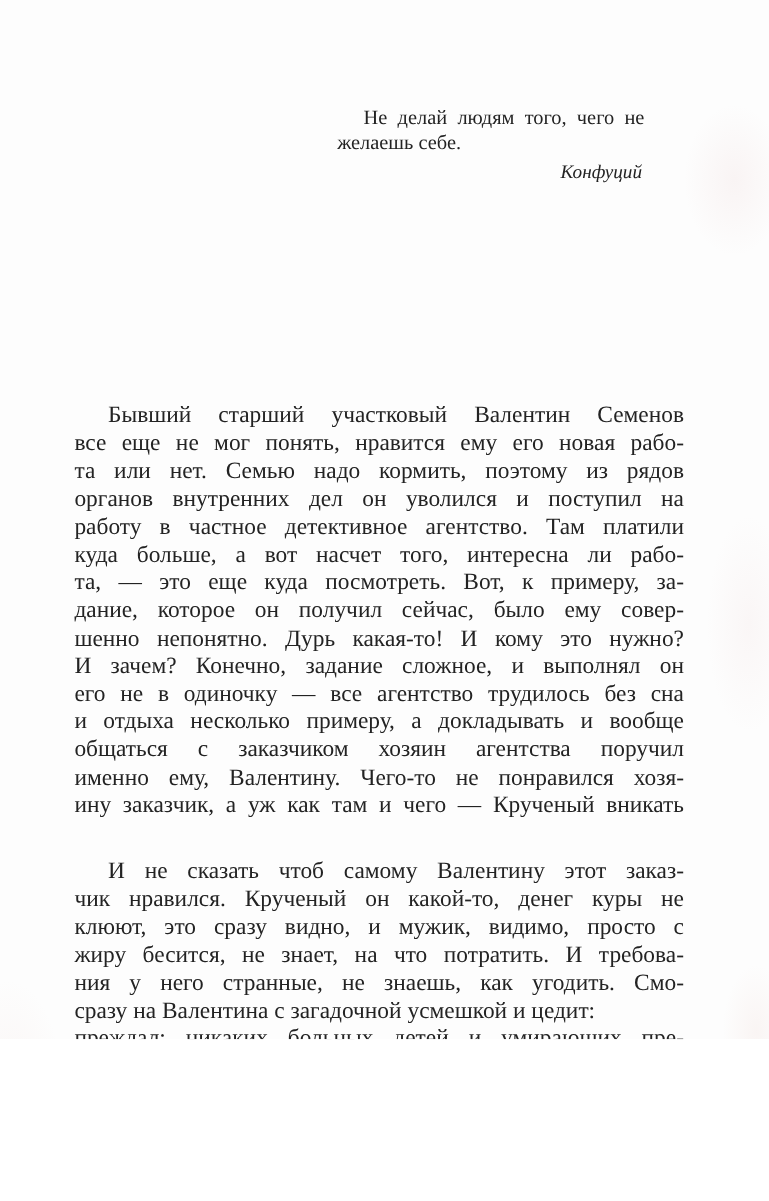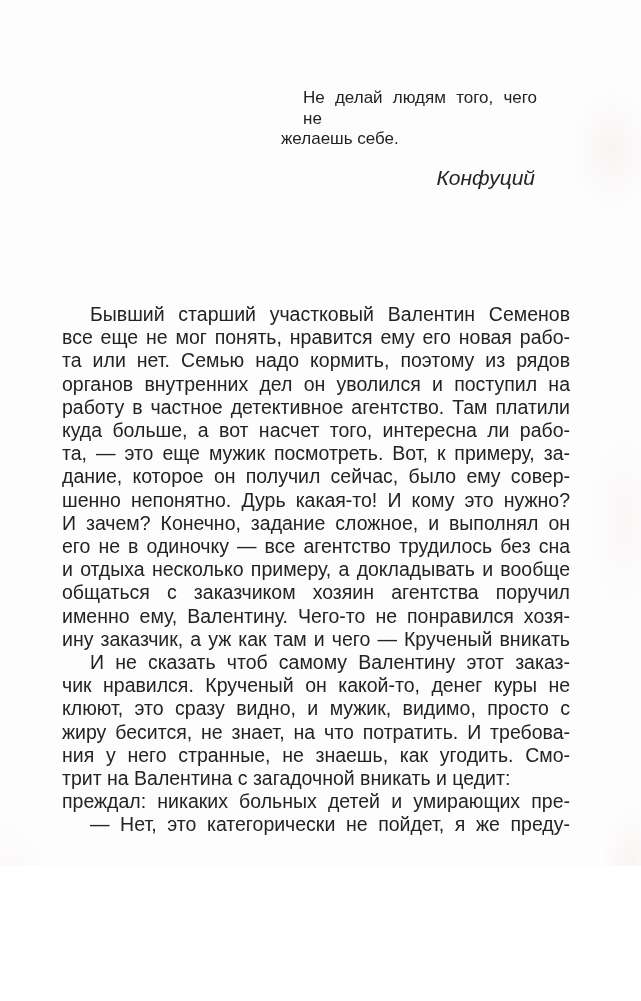--- a/index.html
+++ b/index.html
@@ -5,21 +5,21 @@
   html, body {
     margin: 0;
     padding: 0;
     background: #ffffff;
   }
   .page {
     position: relative;
     width: 641px;
     height: 866px;
     overflow: hidden;
-    font-family: Liberation Sans, sans-serif;
+    font-family: Liberation Serif, serif;
     color: #232323;
     background:
       radial-gradient(60px 90px at 612px 150px, rgba(214,163,163,0.10), transparent 70%),
       radial-gradient(50px 130px at 624px 520px, rgba(214,163,163,0.08), transparent 70%),
       radial-gradient(40px 80px at 630px 860px, rgba(219,170,160,0.10), transparent 70%),
       radial-gradient(70px 170px at 8px 935px, rgba(219,170,160,0.11), transparent 70%),
       linear-gradient(#fdfdfd, #fdfdfd);
   }
 
   
@@ -35,42 +35,43 @@
     text-align: justify;
     text-align-last: justify;
   }
   .ep-line.ep-first {
     padding-left: 22px;
   }
   .ep-line.ep-last {
     text-align-last: left;
   }
   .ep-author {
-    margin-top: 18px;
+    margin-top: 5px;
     padding-right: 2px;
     text-align: right;
     font-style: italic;
-    font-size: 21px;
+    font-size: 16px;
   }
 
   
   .body-text {
     position: absolute;
     left: 62px;
     top: 303px;
     width: 508px;
     font-size: 19.5px;
     line-height: 23.2px;
   }
   .line {
     text-align: justify;
     text-align-last: justify;
   }
   .line.indent {
     padding-left: 28px;
+    margin-top: 32px;
   }
   .line.para-end {
     text-align-last: left;
   }
 
   
   .page-number {
     position: absolute;
     left: 46px;
     top: 877px;
@@ -92,34 +93,34 @@
     <div class="ep-author">Конфуций</div>
   </div>
 
   <div class="body-text" id="body-text">
       <div class="line indent">Бывший старший участковый Валентин Семенов</div>
       <div class="line">все еще не мог понять, нравится ему его новая рабо-</div>
       <div class="line">та или нет. Семью надо кормить, поэтому из рядов</div>
       <div class="line">органов внутренних дел он уволился и поступил на</div>
       <div class="line">работу в частное детективное агентство. Там платили</div>
       <div class="line">куда больше, а вот насчет того, интересна ли рабо-</div>
-      <div class="line">та, — это еще мужик посмотреть. Вот, к примеру, за-</div>
+      <div class="line">та, — это еще куда посмотреть. Вот, к примеру, за-</div>
       <div class="line">дание, которое он получил сейчас, было ему совер-</div>
       <div class="line">шенно непонятно. Дурь какая-то! И кому это нужно?</div>
       <div class="line">И зачем? Конечно, задание сложное, и выполнял он</div>
       <div class="line">его не в одиночку — все агентство трудилось без сна</div>
       <div class="line">и отдыха несколько примеру, а докладывать и вообще</div>
       <div class="line">общаться с заказчиком хозяин агентства поручил</div>
       <div class="line">именно ему, Валентину. Чего-то не понравился хозя-</div>
       <div class="line">ину заказчик, а уж как там и чего — Крученый вникать</div>
       <div class="line indent">И не сказать чтоб самому Валентину этот заказ-</div>
       <div class="line">чик нравился. Крученый он какой-то, денег куры не</div>
       <div class="line">клюют, это сразу видно, и мужик, видимо, просто с</div>
       <div class="line">жиру бесится, не знает, на что потратить. И требова-</div>
       <div class="line">ния у него странные, не знаешь, как угодить. Смо-</div>
-      <div class="line para-end">трит на Валентина с загадочной вникать и цедит:</div>
+      <div class="line para-end">сразу на Валентина с загадочной усмешкой и цедит:</div>
       <div class="line">преждал: никаких больных детей и умирающих пре-</div>
       <div class="line indent">— Нет, это категорически не пойдет, я же преду-</div>
     </div>
 
   <div class="page-number">5</div>
 
 </div>
 
 </body></html>

